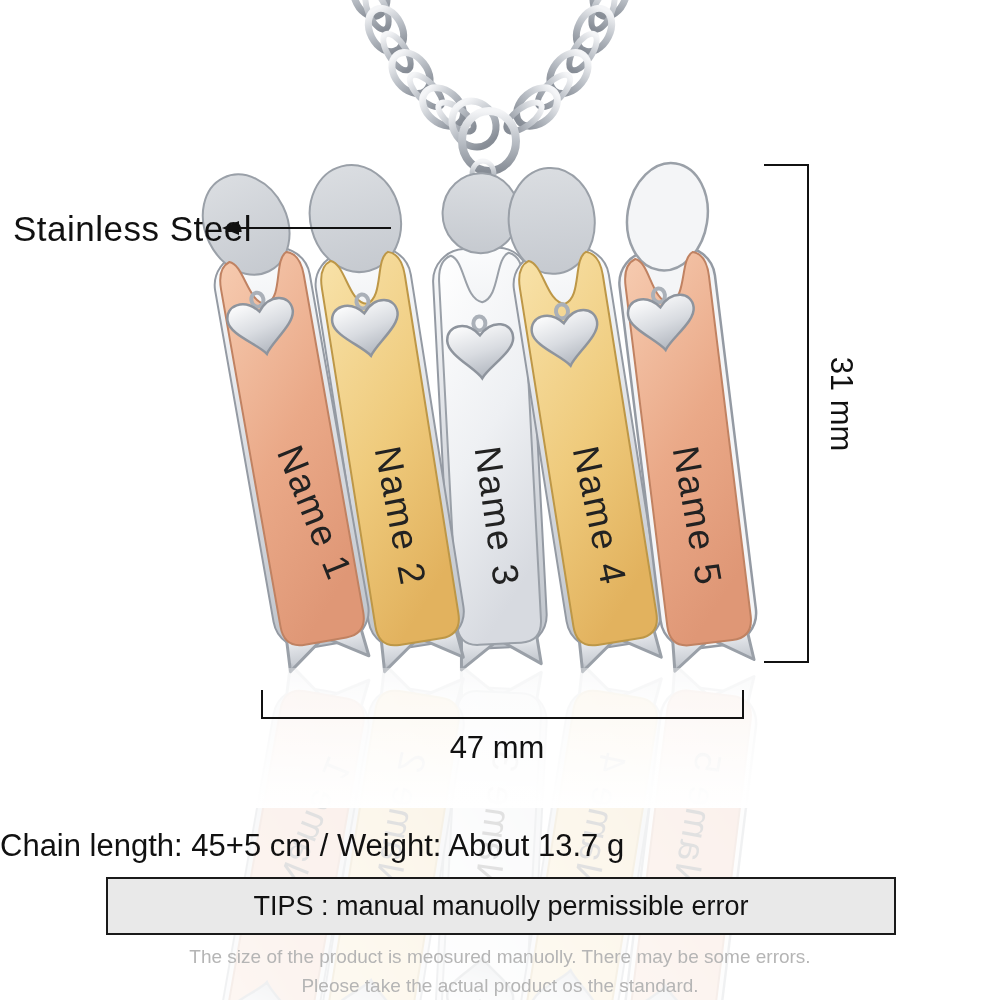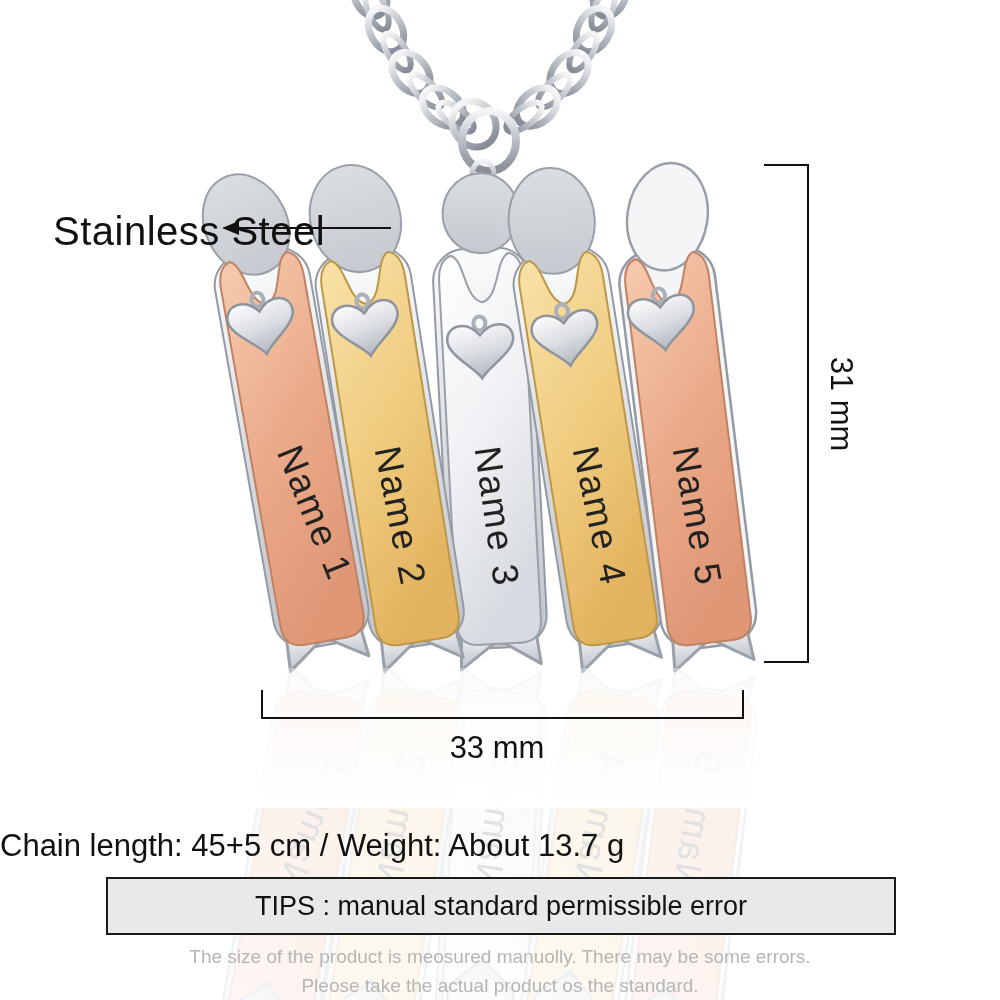--- a/index.html
+++ b/index.html
@@ -2,21 +2,21 @@
 <html><head>
 <meta charset="utf-8">
 <style>
   html,body{margin:0;padding:0;background:#ffffff;}
   .canvas{
     position:relative;width:1000px;height:1000px;background:#ffffff;
     font-family:"Liberation Sans", sans-serif;overflow:hidden;
   }
   .layer-svg{position:absolute;left:0;top:0;z-index:1;}
   .txt{position:absolute;z-index:2;color:#111;}
-  .material-label{left:13px;top:209px;font-size:40px;letter-spacing:0.5px;margin-left:40px;}
+  .material-label{left:13px;top:209px;font-size:35px;letter-spacing:0.5px;}
   .h-measure{
     left:781px;top:390px;width:120px;height:28px;line-height:28px;
     text-align:center;font-size:31px;transform:rotate(90deg);
   }
   .w-measure{
     left:437px;top:734px;width:120px;height:28px;line-height:28px;
     text-align:center;font-size:31px;
   }
   .chain-line{
     left:0;top:828px;width:1000px;text-align:left;font-size:31px;
@@ -178,22 +178,22 @@
 
     <g stroke="#111111" stroke-width="2" fill="none">
       <polyline points="262,690 262,718 743,718 743,690"></polyline>
     </g>
   </svg>
 
   <div class="txt material-label">Stainless Steel</div>
 
   <div class="txt h-measure">31 mm</div>
 
-  <div class="txt w-measure">33 mm</div>
+  <div class="txt w-measure">47 mm</div>
 
   <div class="txt chain-line">Chain length: 45+5 cm / Weight: About 13.7 g</div>
 
-  <div class="txt tips-box">TIPS : manual standard permissible error</div>
+  <div class="txt tips-box">TIPS : manual manuolly permissible error</div>
 
   <div class="txt disc disc2">Pleose take the actual product os the standard.</div>
 
   <div class="txt disc disc1">The size of the product is meosured manuolly. There may be some errors.</div>
 </div>
 
 </body></html>

